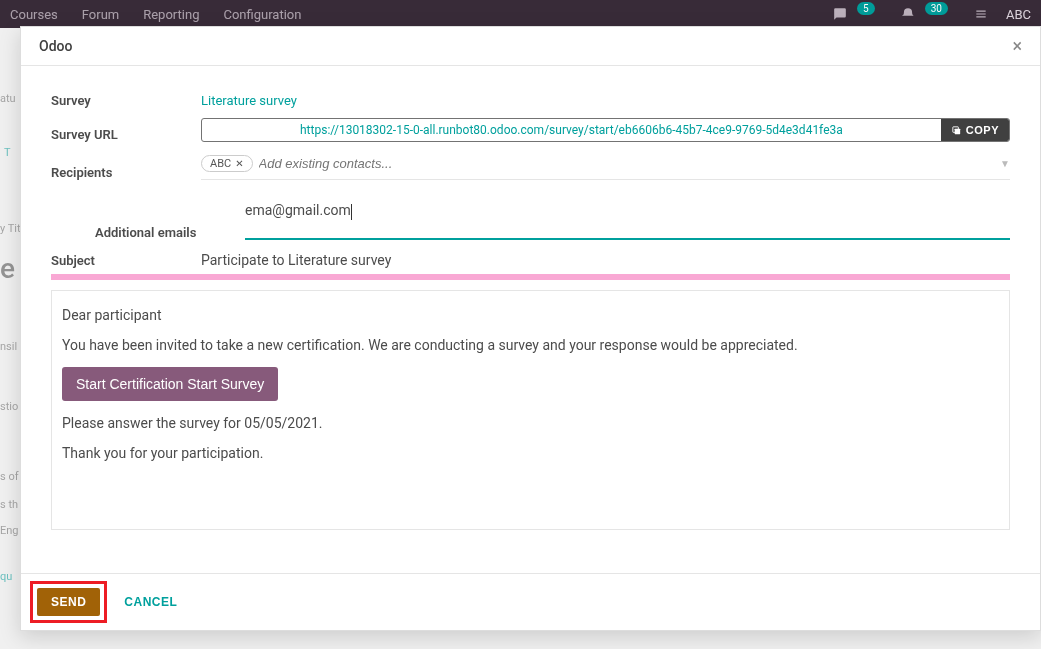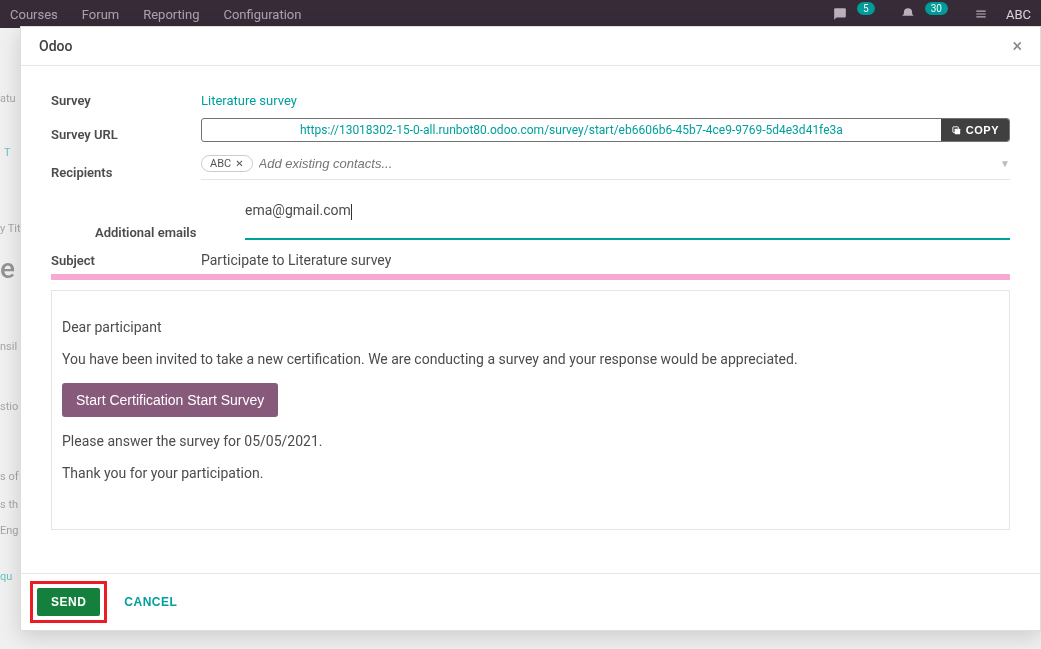--- a/index.html
+++ b/index.html
@@ -135,32 +135,32 @@
   .subject-row { border-bottom: 6px solid #f9a8d4; padding-bottom: 6px; margin-top: 10px; }
   .subject-input {
     border: none; outline: none; width: 100%; font-size: 14px; color: #4c4c4c;
     font-family: inherit; padding: 0;
   }
 
   .editor {
     border: 1px solid #e5e5e5; margin: 6px 0 0 0; padding: 12px 10px 30px 10px;
     font-size: 14px; color: #4c4c4c; min-height: 240px;
   }
-  .editor p { margin: 16px 0 14px 0; }
+  .editor p { margin: 4px 0 14px 0; }
   .cert-btn {
     display: inline-block; background: #875a7b; color: #fff; border: none;
     padding: 9px 14px; border-radius: 3px; font-size: 14px; cursor: pointer;
   }
 
   .modal-footer {
     border-top: 1px solid #e5e5e5; padding: 12px 14px;
     display: flex; align-items: center; gap: 18px;
   }
   .btn-send {
-    background: #15803d; color: #fff; border: none; font-weight: 700;
+    background: #a16207; color: #fff; border: none; font-weight: 700;
     padding: 7px 14px; font-size: 12px; letter-spacing: .5px; cursor: pointer;
     border-radius: 2px;
   }
   .btn-cancel {
     background: none; border: none; color: #00a09d; font-weight: 700;
     font-size: 12px; letter-spacing: .5px; cursor: pointer; padding: 7px 4px;
   }
   .highlight-ring { outline: 3px solid #ed1c24; outline-offset: 2px; padding: 2px; display: inline-block; }
 
   svg { display: block; }

